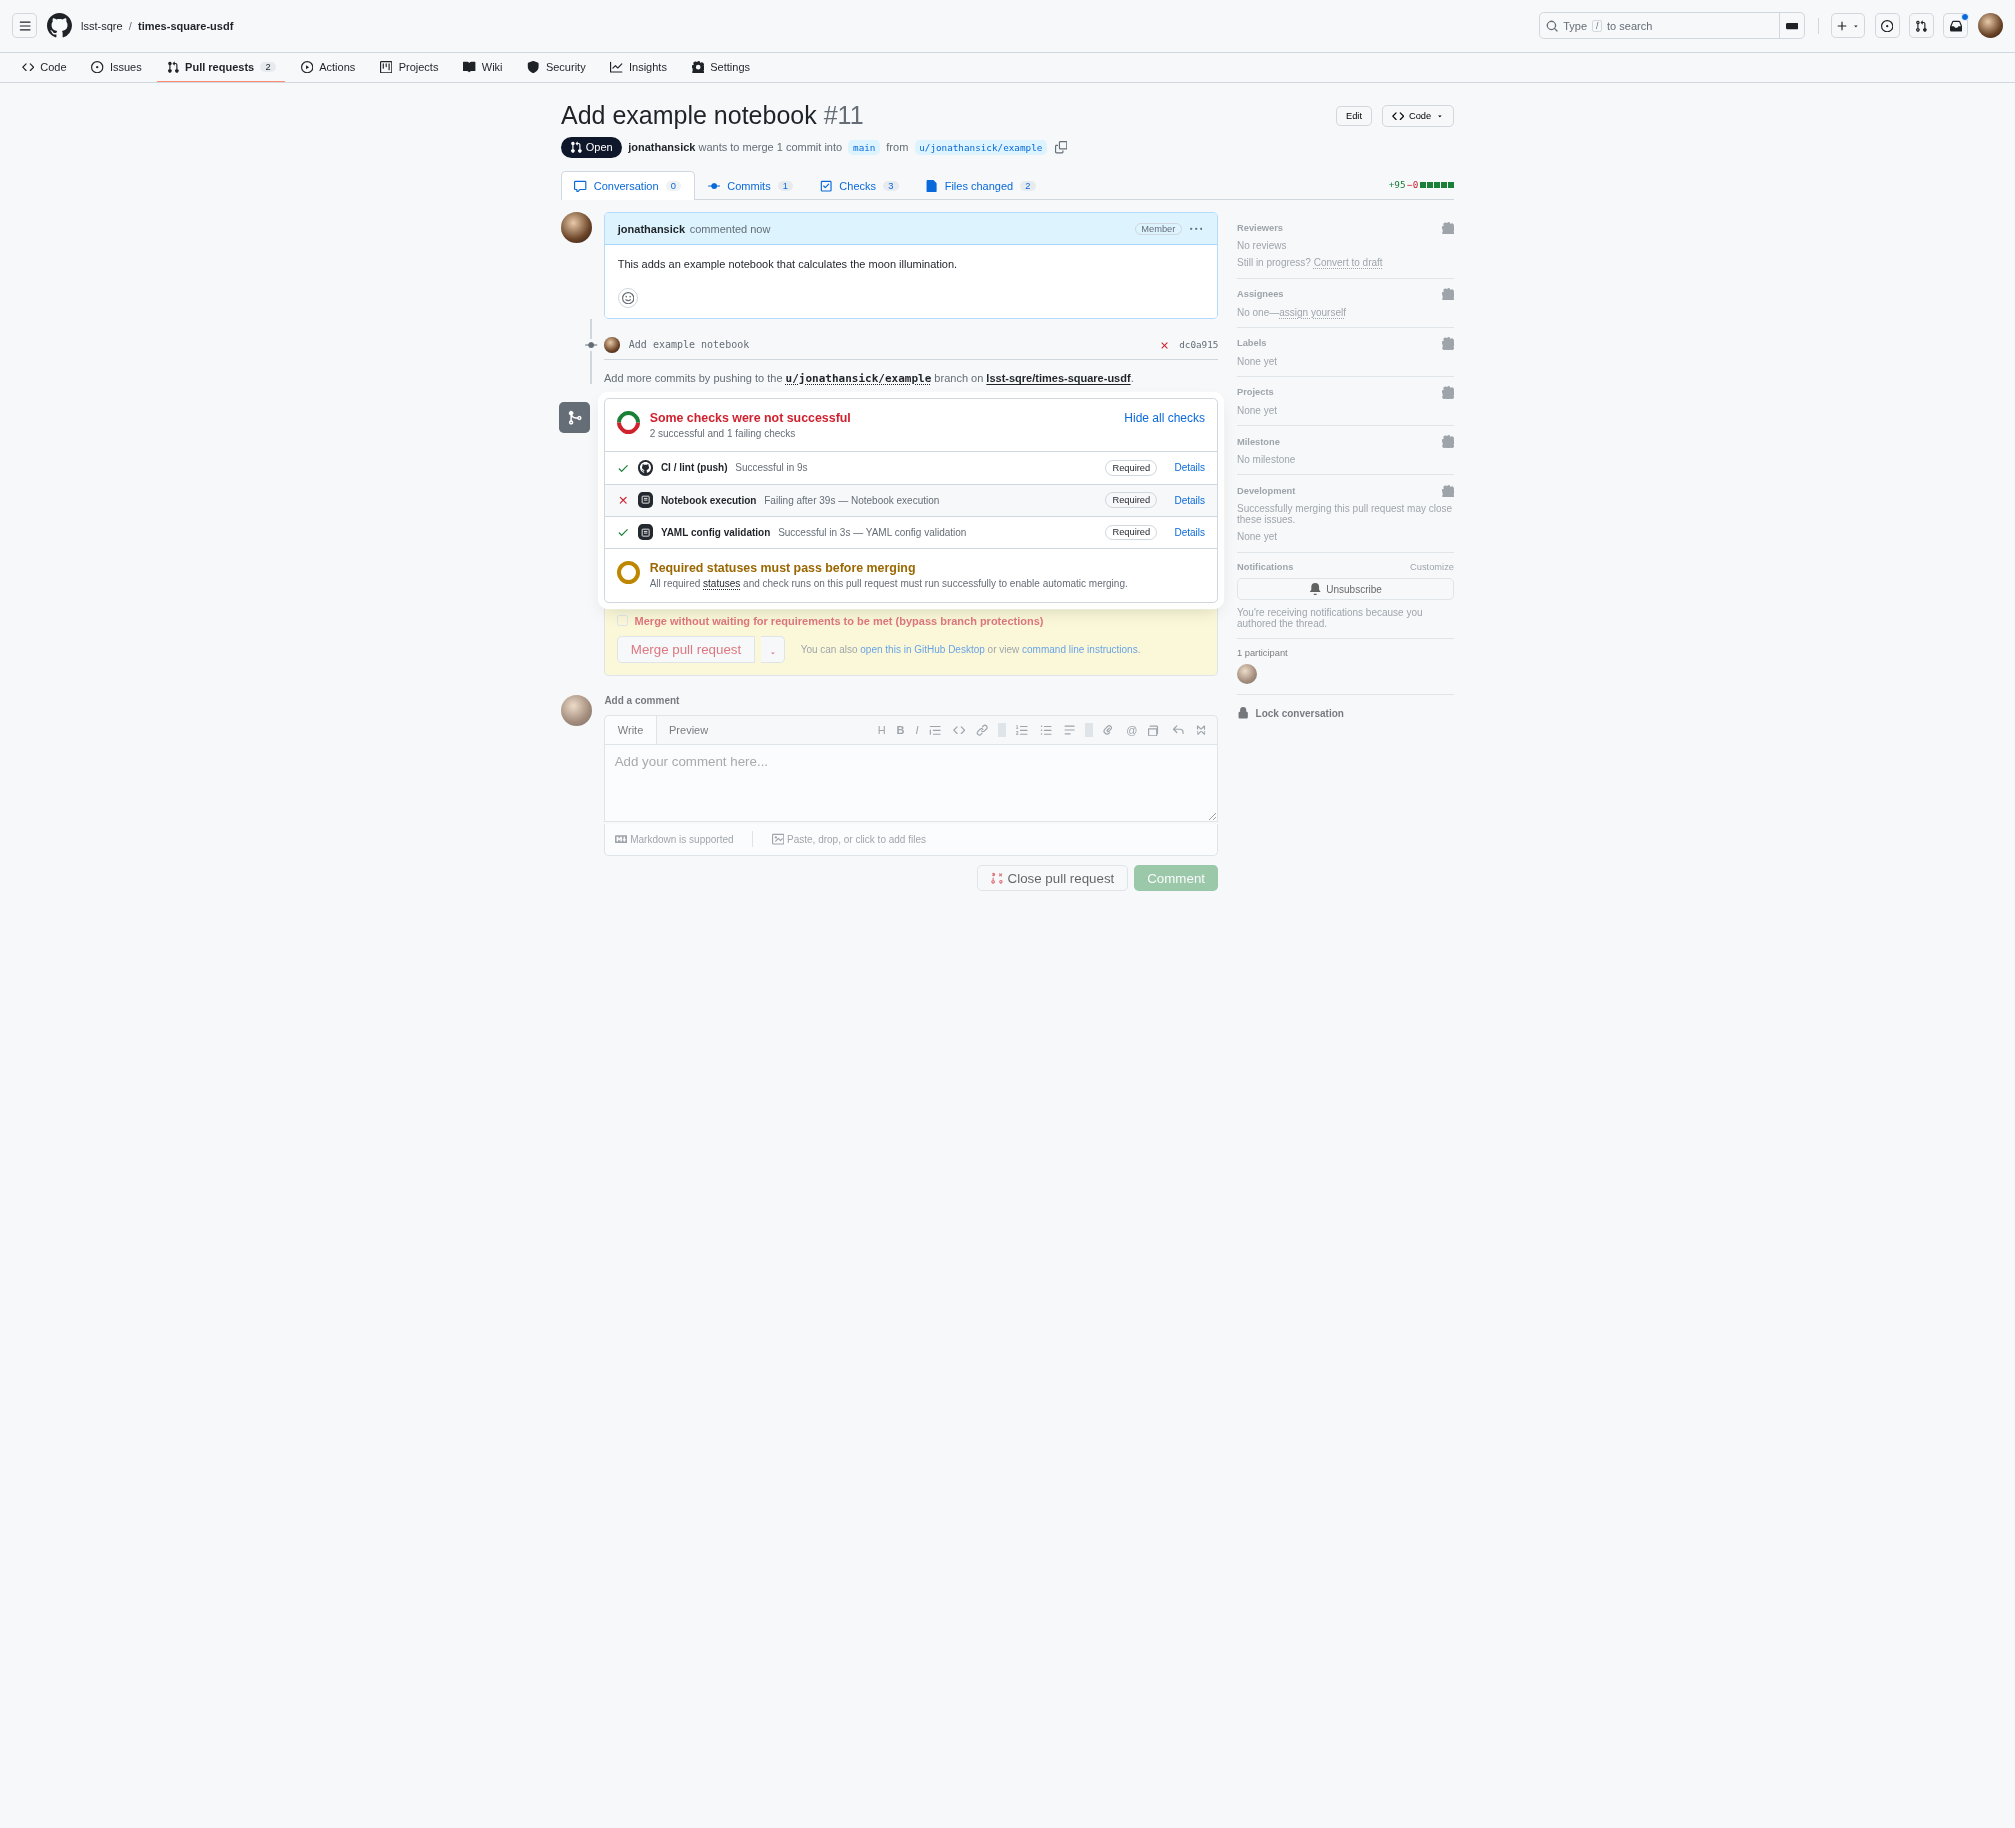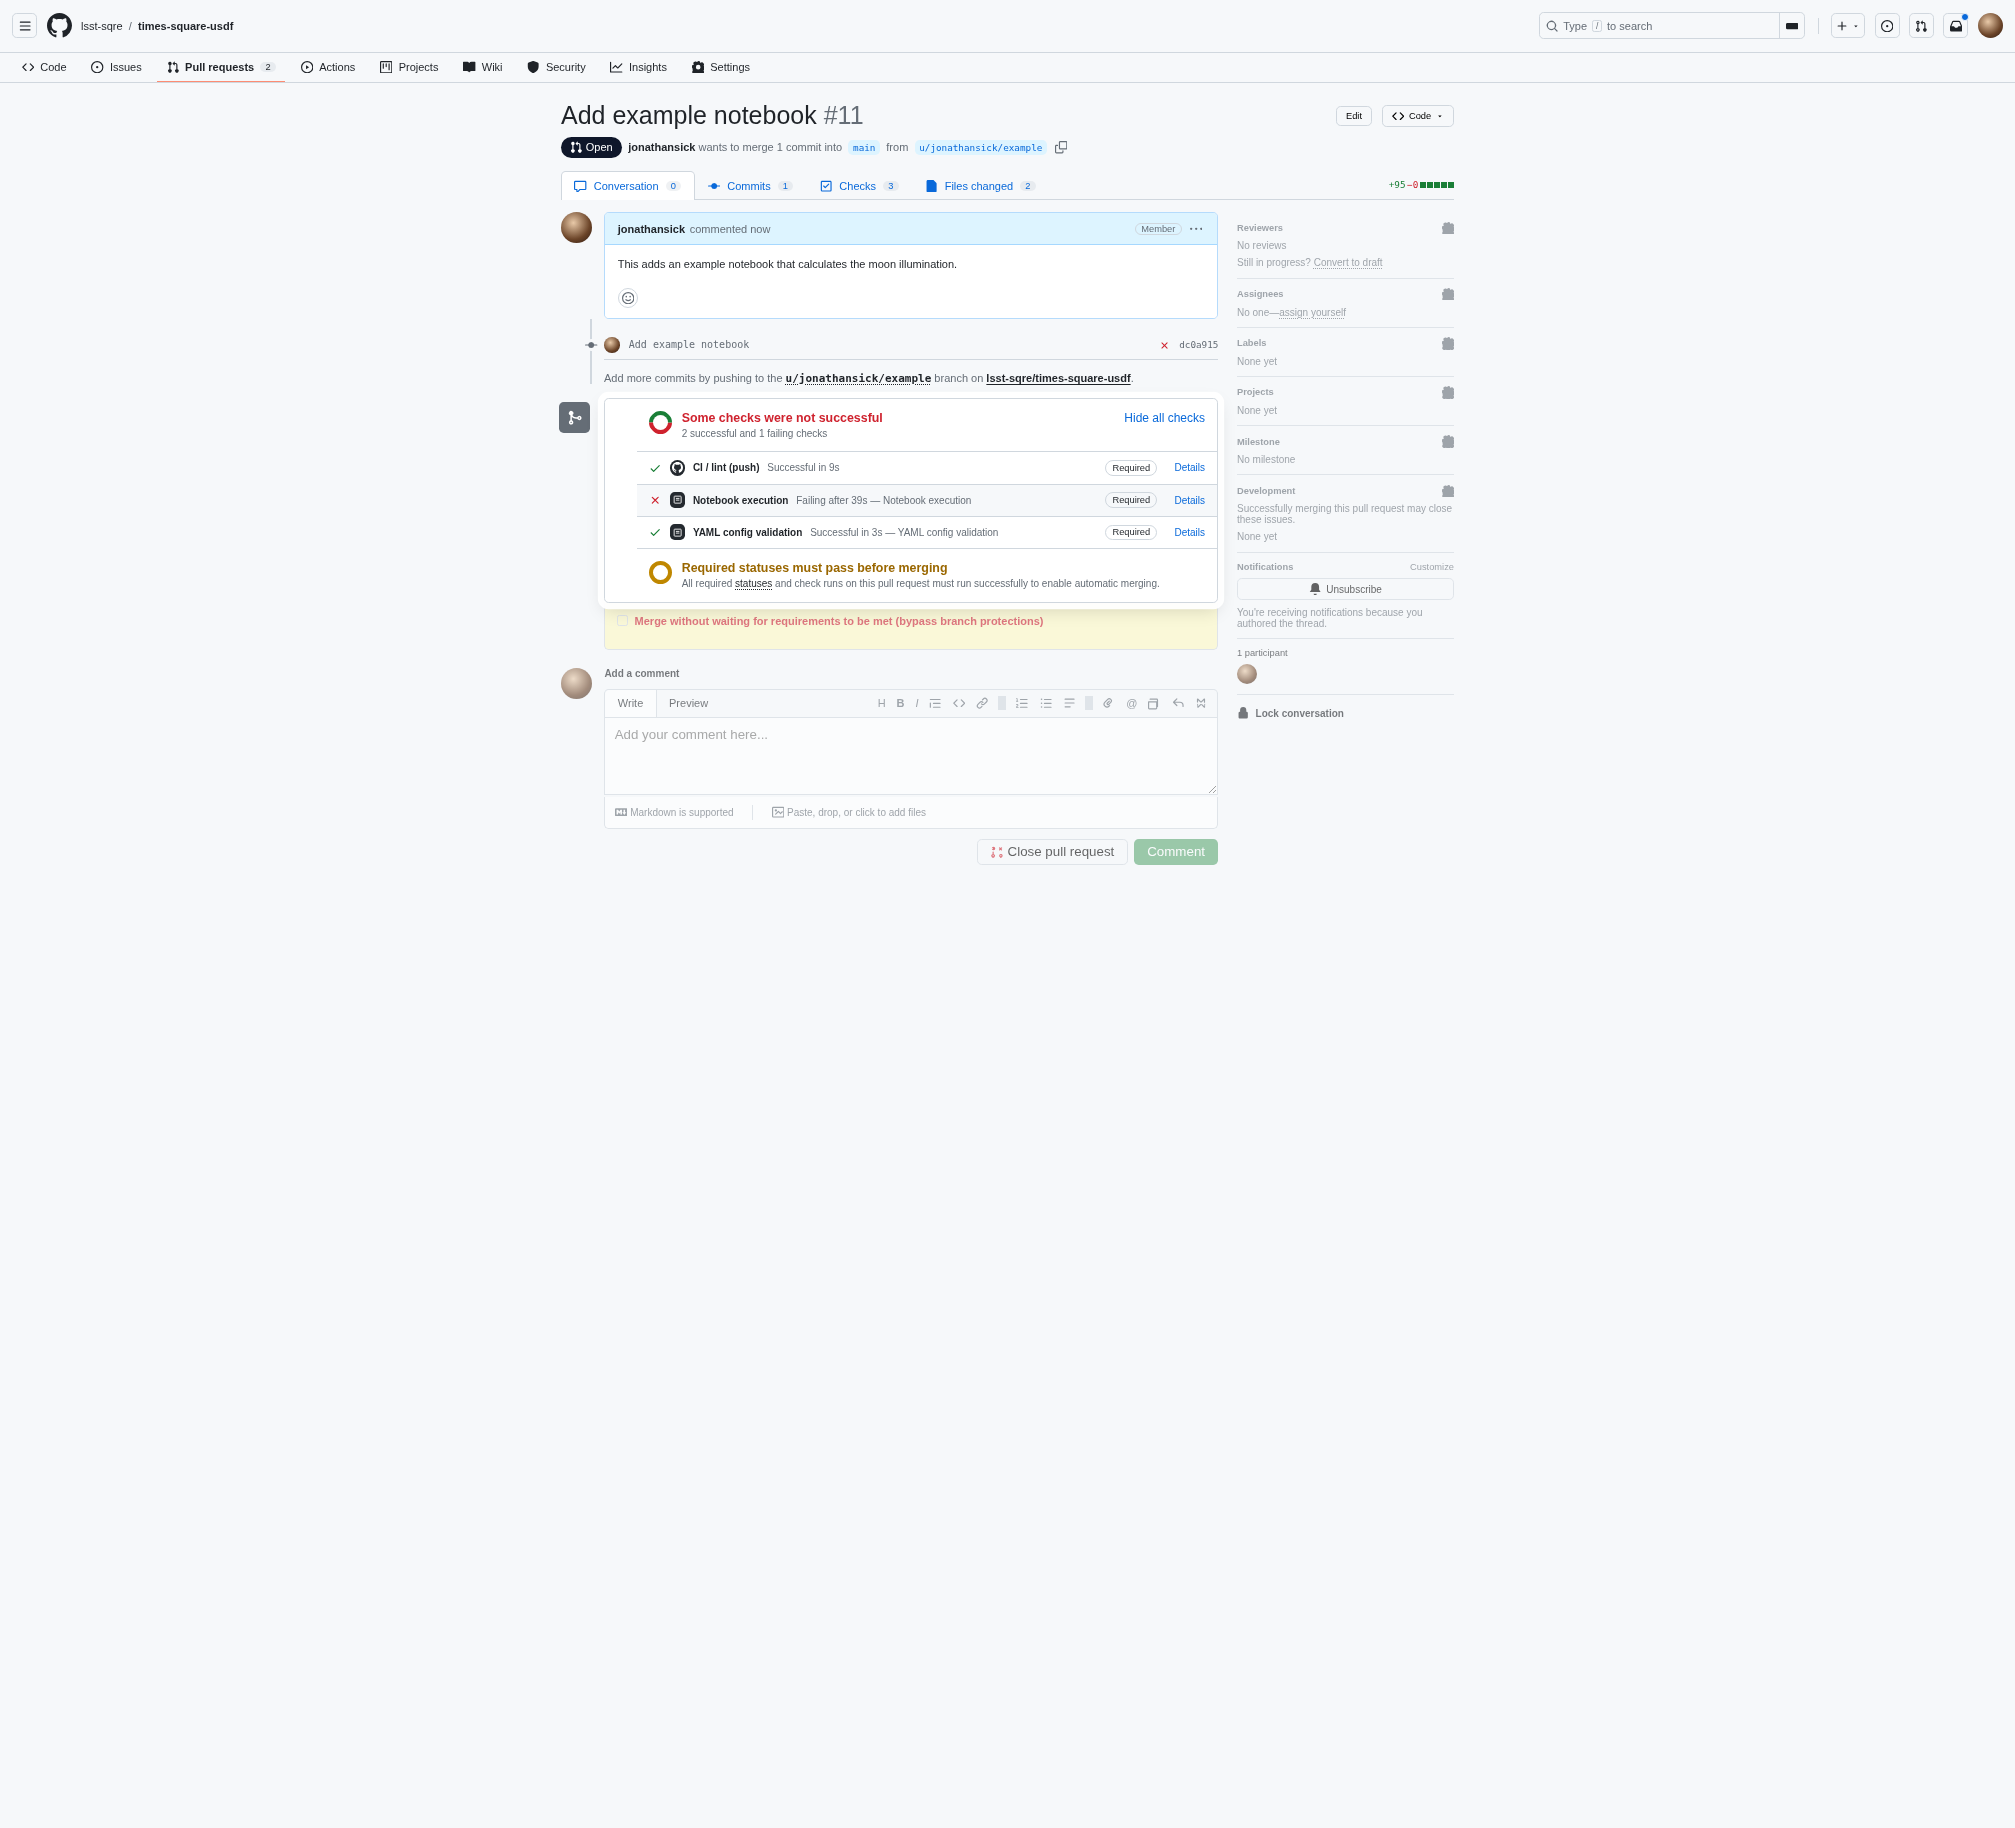--- a/index.html
+++ b/index.html
@@ -139,21 +139,21 @@
 .sidebar-section { padding: 9.3px 0; border-bottom: 0.8px solid #d0d7de; opacity: 0.6; }
 .sidebar-section:last-child { border-bottom: none; }
 .sidebar-header { display: flex; align-items: center; justify-content: space-between; font-size: 9.3px; font-weight: 600; color: #656d76; margin-bottom: 6.2px; }
 .sidebar-body { font-size: 10px; color: #656d76; }
 .sidebar-link { text-decoration: underline; text-decoration-style: dotted; text-underline-offset: 2.3px; color: #656d76; }
 .unsub-btn { width: 100%; padding: 3.9px; border: 0.8px solid #d0d7de; border-radius: 4.7px; background: #f6f8fa; display: flex; align-items: center; justify-content: center; gap: 4.7px; font-size: 10px; margin-top: 6.2px; }
 .participant-avatar { width: 20px; height: 20px; border-radius: 50%; background: radial-gradient(circle at 40% 35%, #e8c9a8 0%, #6b4428 60%, #2a1810 100%); margin-top: 3.1px; }
 .lock-row { display: flex; align-items: center; gap: 6.2px; font-weight: 600; font-size: 10px; margin-top: 3.1px; }
 
 svg.octicon { fill: currentColor; vertical-align: text-bottom; }
-.merge-box { z-index: 10; padding-left: 32px; }
+.merge-box { z-index: 10; }
 
 </style>
 </head>
 <body>
 
 <div class="top-header">
   <div class="hamburger">
     <svg class="octicon" width="12.4" height="12.4" viewBox="0 0 16 16">
         <path d="M1 2.75A.75.75 0 011.75 2h12.5a.75.75 0 110 1.5H1.75A.75.75 0 011 2.75zm0 5A.75.75 0 011.75 7h12.5a.75.75 0 110 1.5H1.75A.75.75 0 011 7.75zM1.75 12a.75.75 0 100 1.5h12.5a.75.75 0 100-1.5H1.75z"></path>
       </svg>
@@ -467,20 +467,29 @@
             </div>
           </div>
         </div>
       </div>
 
       <div class="dimmed-area">
         <div class="bypass-row">
           <span class="bypass-check"></span>
           <span>Merge without waiting for requirements to be met (bypass branch protections)</span>
         </div>
+        <div class="merge-btn-row">
+          <button class="merge-btn">Merge pull request</button>
+          <button class="merge-caret">
+            <svg class="octicon" width="7.8" height="7.8" viewBox="0 0 16 16">
+                <path d="M4.427 7.427l3.396 3.396a.25.25 0 00.354 0l3.396-3.396A.25.25 0 0011.396 7H4.604a.25.25 0 00-.177.427z"></path>
+              </svg>
+          </button>
+          <span class="merge-help"><span>You can also </span><a>open this in GitHub Desktop</a><span> or view </span><a>command line instructions</a>.</span>
+        </div>
       </div>
 
       <div class="comment-form">
         <div class="avatar-small"></div>
         <div class="form-box">
           <h3>Add a comment</h3>
           <div class="form-tabs">
             <span class="form-tab active">Write</span>
             <span class="form-tab">Preview</span>
             <div class="toolbar">

